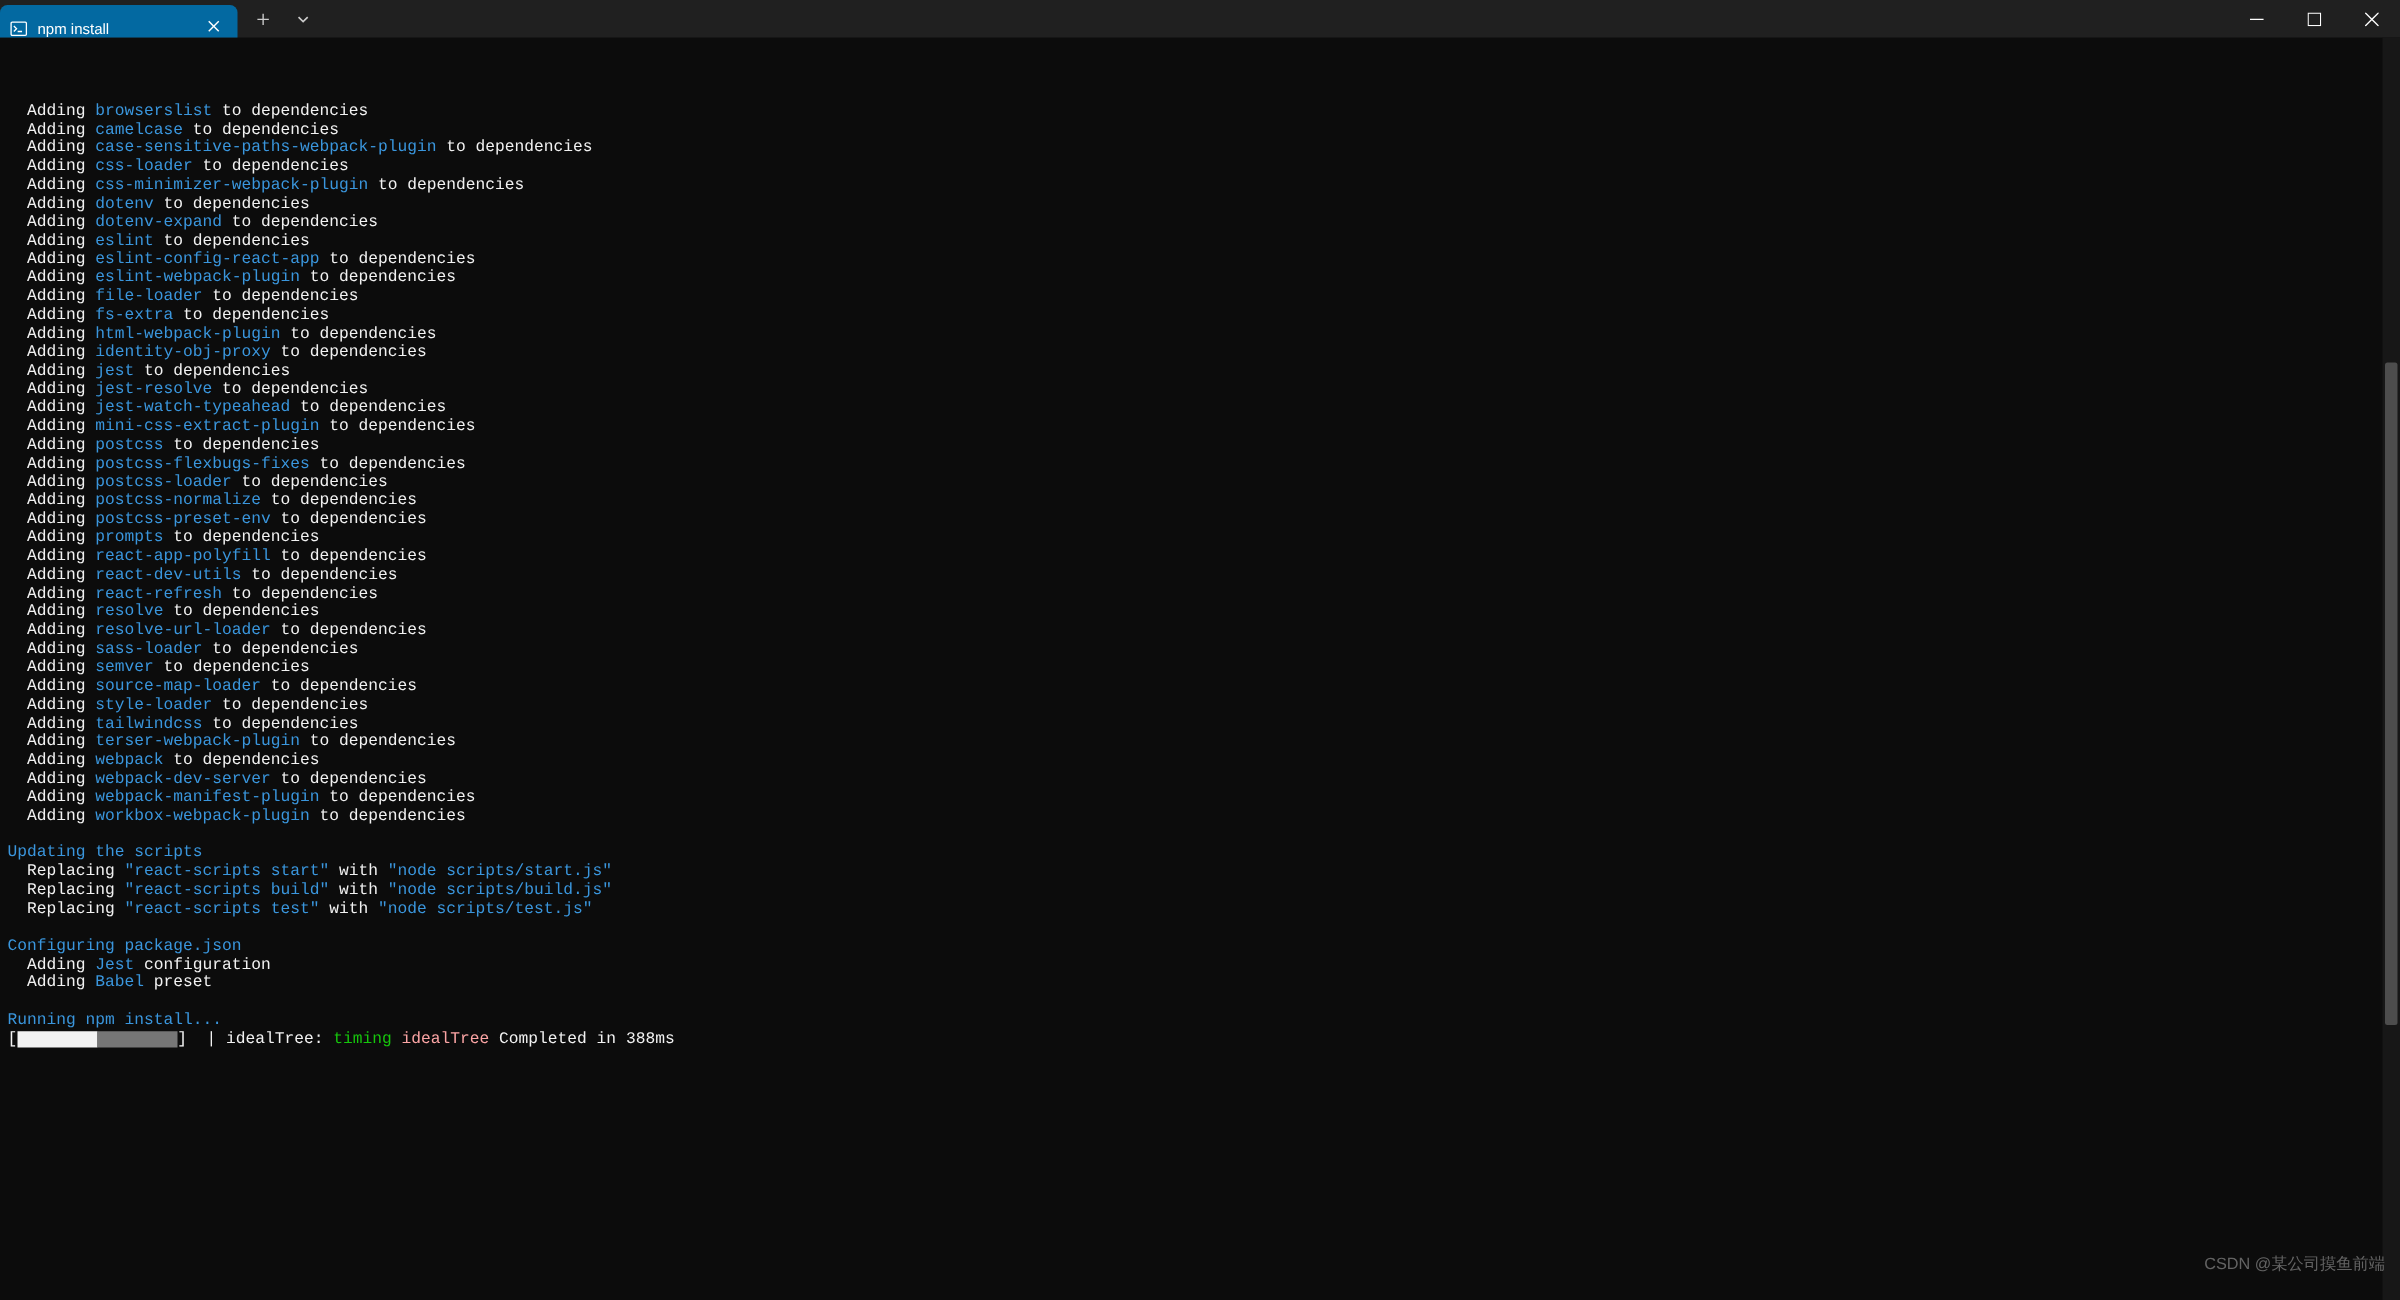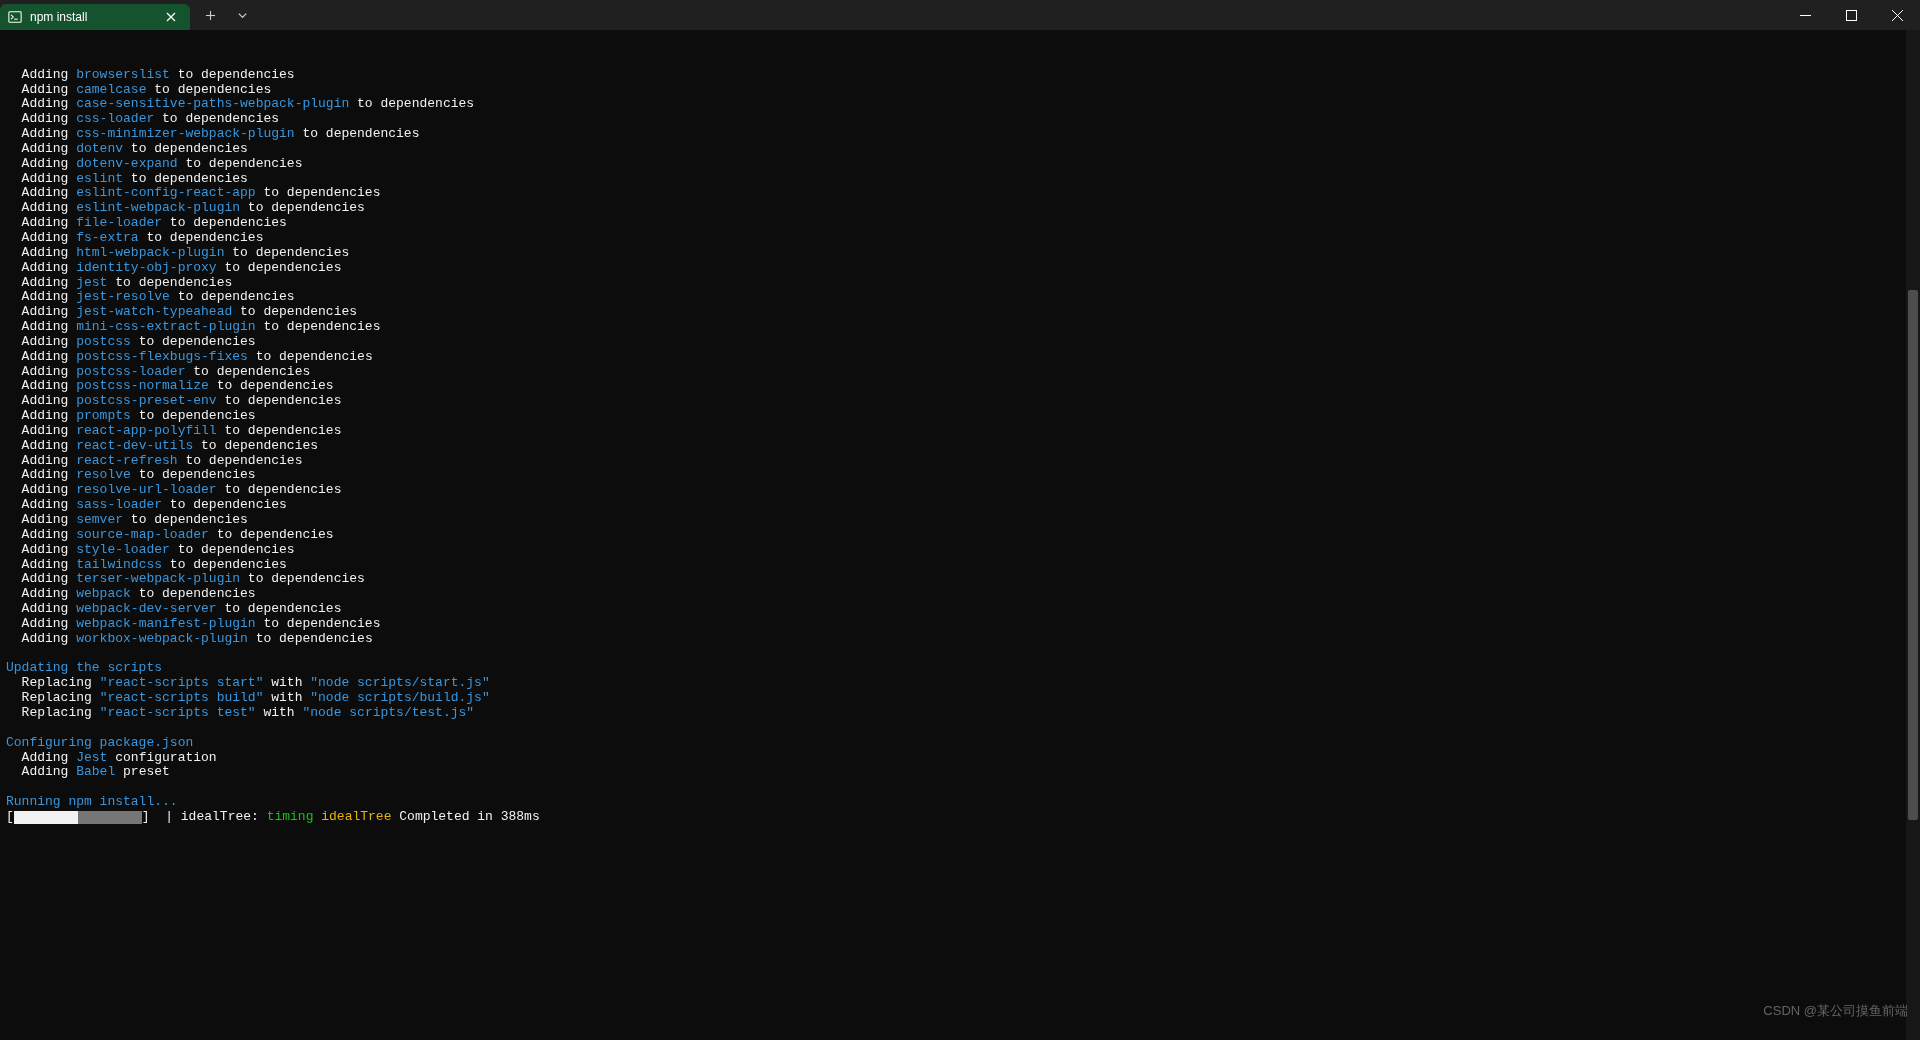--- a/index.html
+++ b/index.html
@@ -15,22 +15,22 @@
   }
   .titlebar {
     height: 30px;
     background: #202020;
     display: flex;
     align-items: stretch;
     user-select: none;
   }
   .tab {
     display: flex;
-    align-items: center;
-    background: #14532d;
+    align-items: flex-end;
+    background: #0369a1;
     padding: 0 10px 0 8px;
     gap: 8px;
     min-width: 190px;
     border-top-right-radius: 6px;
     border-top-left-radius: 6px;
     margin-top: 4px;
   }
   .tab .term-icon {
     width: 14px;
     height: 14px;
@@ -76,32 +76,32 @@
     width: 46px;
     height: 30px;
     display: inline-flex;
     align-items: center;
     justify-content: center;
     color: #ffffff;
   }
   .win-btn svg { width: 11px; height: 11px; }
 
   .terminal {
-    padding: 8px 6px 6px 6px;
+    padding: 22px 6px 6px 6px;
     line-height: 14.85px;
     white-space: pre;
     font-size: 13px;
     position: relative;
     height: calc(100% - 30px);
     overflow: hidden;
   }
   .line { white-space: pre; }
   .cyan { color: #3a96dd; }
   .green { color: #16c60c; }
-  .magenta { color: #eab308; }
+  .magenta { color: #fca5a5; }
   .white { color: #f2f2f2; }
   .progress-cursor {
     background: #f2f2f2;
     display: inline-block;
     width: 64px;
     height: 13px;
     vertical-align: text-bottom;
   }
   .progress-fill2 {
     background: #767676;

